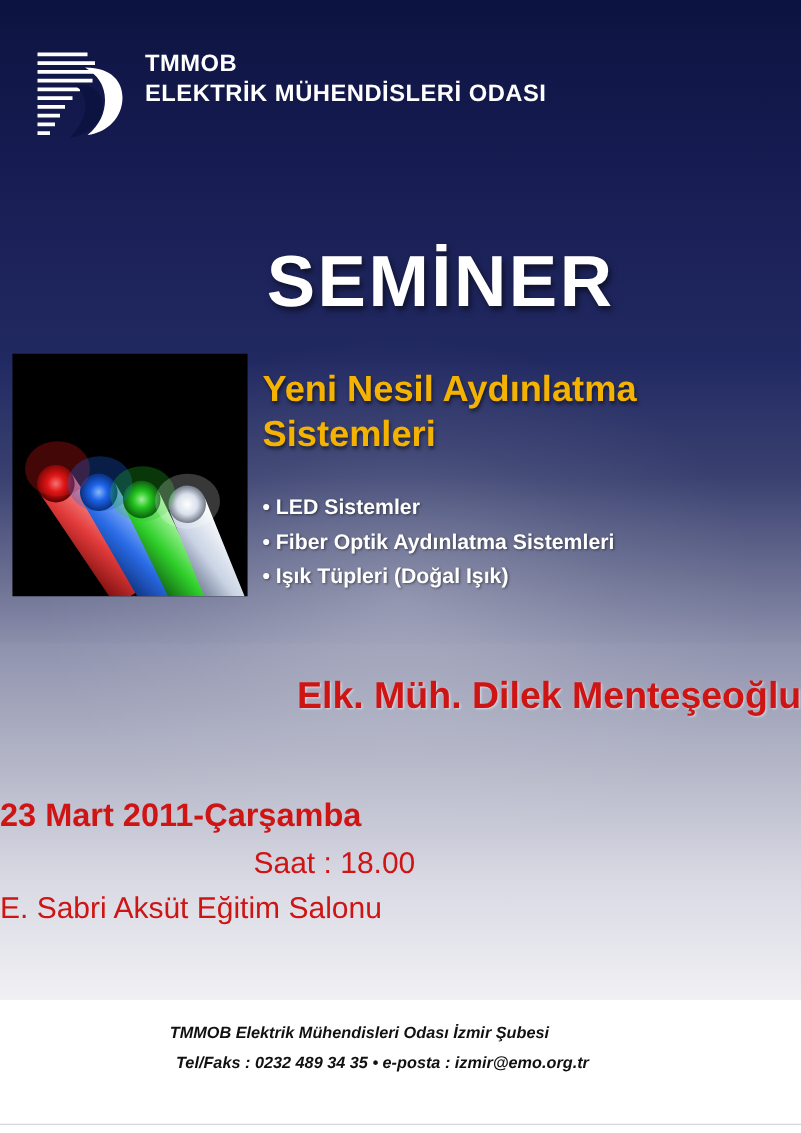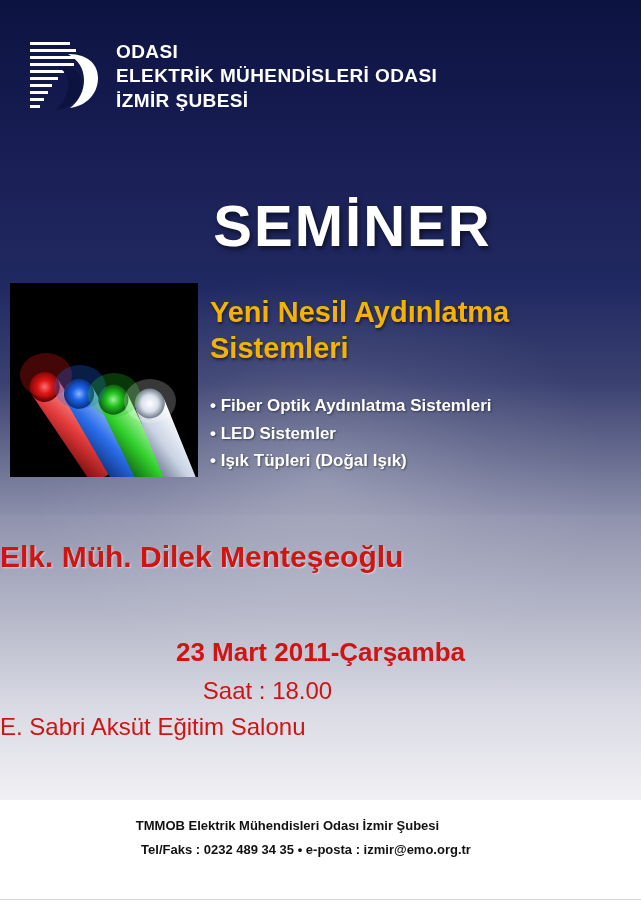--- a/index.html
+++ b/index.html
@@ -144,33 +144,33 @@
   }
   .bullets div::before {
     content: "• ";
   }
   
   .speaker {
     position: absolute;
     left: 0;
     top: 540px;
     width: 641px;
-    text-align: left;
+    text-align: right;
     color: #cf1414;
     font-size: 30px;
     font-weight: bold;
     text-shadow: 1px 1px 2px rgba(255,255,255,0.55);
   }
   
   .date {
     position: absolute;
     left: 0;
     top: 637px;
     width: 641px;
-    text-align: center;
+    text-align: left;
     color: #cf1414;
     font-size: 26px;
     font-weight: bold;
   }
   .time {
     position: absolute;
     left: 0;
     top: 677px;
     width: 535px;
     text-align: center;
@@ -187,20 +187,21 @@
     font-size: 24px;
   }
   
   .footer {
     position: absolute;
     left: 0;
     top: 818px;
     width: 575px;
     text-align: center;
     color: #111111;
+    font-style: italic;
   }
   .footer-line-1 {
     font-size: 13px;
     font-weight: bold;
     margin-bottom: 9px;
   }
   .footer-line-2 {
     font-size: 13px;
     font-weight: bold;
     margin-left: 37px;
@@ -232,23 +233,22 @@
           <rect x="2" y="53" width="18" height="3"></rect>
           <rect x="2" y="60" width="14" height="3"></rect>
           <rect x="2" y="67" width="10" height="3"></rect>
         </g>
         <path d="M40 16 C62 16 70 28 70 40 C70 56 58 68 42 70 C52 62 56 52 56 42 C56 30 50 22 40 16 Z" fill="#ffffff"></path>
         <path d="M30 30 C48 28 56 38 54 50 C52 62 42 70 28 72 C38 62 42 50 40 42 C38 34 34 31 30 30 Z" fill="#0d1340"></path>
       </svg>
     </div>
 
     <div class="org-block">
-      <div class="org-line org-line-1">ODASI</div>
+      <div class="org-line org-line-1">TMMOB</div>
       <div class="org-line org-line-2">ELEKTRİK MÜHENDİSLERİ ODASI</div>
-      <div class="org-line org-line-3">İZMİR ŞUBESİ</div>
     </div>
   </div>
 
   <div class="seminer">SEMİNER</div>
 
   <div class="led-photo">
     <svg width="188" height="194" viewBox="0 0 188 194" xmlns="http://www.w3.org/2000/svg">
       <defs>
         <radialGradient id="gRed" cx="50%" cy="50%" r="50%">
           <stop offset="0%" stop-color="#ff9a9a"></stop>
@@ -316,22 +316,22 @@
       <ellipse cx="36" cy="92" rx="26" ry="22" fill="#e01616" opacity="0.30"></ellipse>
       <ellipse cx="70" cy="104" rx="26" ry="22" fill="#1c63e8" opacity="0.30"></ellipse>
       <ellipse cx="104" cy="112" rx="26" ry="22" fill="#23c61f" opacity="0.28"></ellipse>
       <ellipse cx="140" cy="118" rx="26" ry="22" fill="#ffffff" opacity="0.22"></ellipse>
     </svg>
   </div>
 
   <div class="subject">Yeni Nesil Aydınlatma Sistemleri</div>
 
   <div class="bullets">
+    <div>LED Sistemler</div>
     <div>Fiber Optik Aydınlatma Sistemleri</div>
-    <div>LED Sistemler</div>
     <div>Işık Tüpleri (Doğal Işık)</div>
   </div>
 
   <div class="speaker">Elk. Müh. Dilek Menteşeoğlu</div>
 
   <div class="date">23 Mart 2011-Çarşamba</div>
   <div class="time">Saat : 18.00</div>
   <div class="place">E. Sabri Aksüt Eğitim Salonu</div>
 
   <div class="footer">

